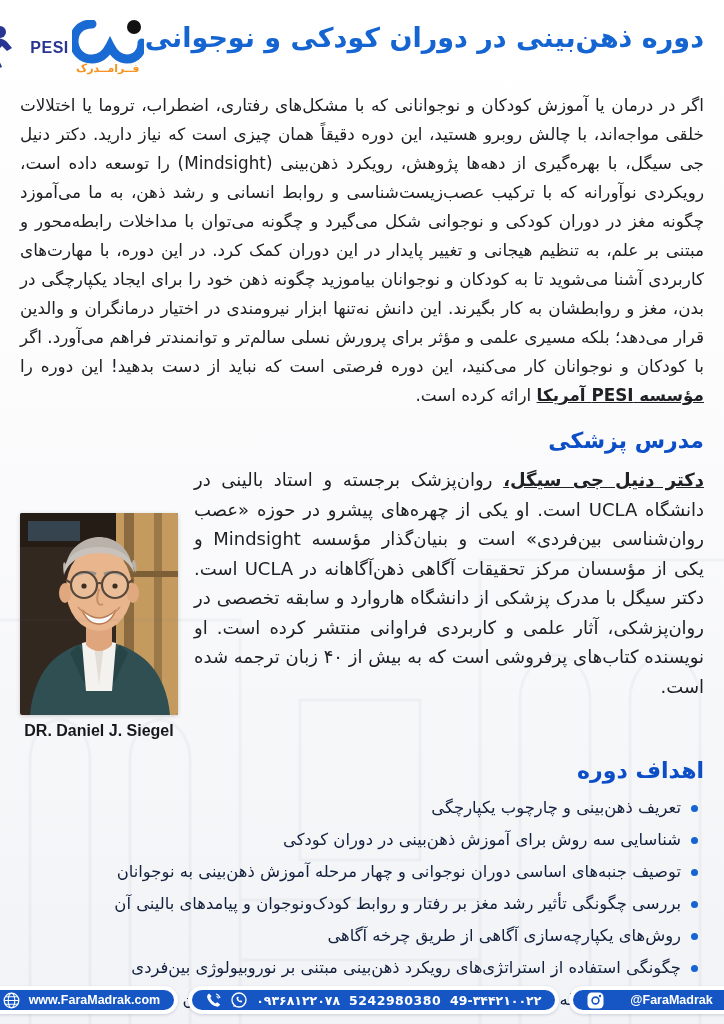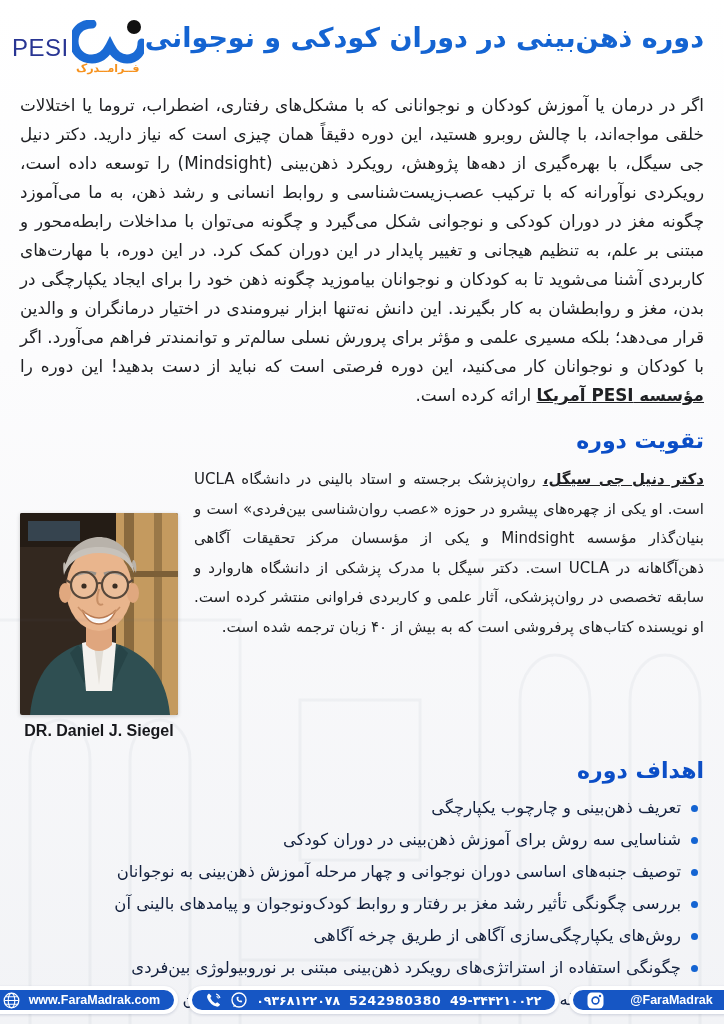--- a/index.html
+++ b/index.html
@@ -20,29 +20,29 @@
   }
   
   .bg-art{position:absolute;inset:0;opacity:0.05;pointer-events:none;}
   
   .header{display:flex;justify-content:space-between;align-items:flex-start;padding:18px 16px 0 14px;}
   .title{color:var(--accent);font-size:27px;font-weight:bold;line-height:1.5;padding-right:4px;white-space:nowrap;}
   .logos{display:flex;direction:ltr;align-items:center;gap:2px;flex:0 0 auto;margin-top:2px;}
   .fm-logo{display:flex;flex-direction:column;align-items:center;width:74px;}
   .fm-label{color:var(--orange);font-size:11px;font-weight:bold;letter-spacing:1px;margin-top:-2px;text-align:right;}
   .pesi-logo{display:flex;align-items:center;direction:ltr;}
-  .pesi-label{color:var(--navy);font-size:24px;font-weight:normal;letter-spacing:0.5px;margin-left:14px;font-family:"Liberation Sans",sans-serif;}
+  .pesi-label{color:var(--navy);font-size:16px;font-weight:bold;letter-spacing:0.5px;margin-left:14px;font-family:"Liberation Sans",sans-serif;}
   
   .intro{padding:16px 20px 0 20px;font-size:16.8px;line-height:29px;text-align:justify;color:var(--ink);}
   .b{font-weight:bold;text-decoration:underline;}
   
   .section-h{color:var(--heading);font-size:22px;font-weight:bold;margin:18px 20px 10px 20px;}
   
   .instructor-row{display:flex;gap:16px;padding:2px 20px 0 20px;align-items:flex-start;}
-  .bio{flex:1;font-size:15px;line-height:29.5px;text-align:justify;color:var(--ink);}
+  .bio{flex:1;font-size:18px;line-height:29.5px;text-align:justify;color:var(--ink);}
   .photo-col{flex:0 0 158px;direction:ltr;text-align:center;margin-top:48px;}
   .photo{width:158px;height:202px;display:block;border-radius:2px;box-shadow:0 1px 4px rgba(0,0,0,0.18);}
   .caption{font-family:"Liberation Sans",sans-serif;font-weight:bold;color:#17181c;font-size:16px;margin-top:7px;direction:ltr;}
   
   .obj-list{list-style:none;padding:4px 26px 0 20px;margin-top:7px;}
   .obj-list li{display:flex;align-items:flex-start;margin-bottom:10px;font-size:16.4px;line-height:22px;color:var(--ink2);font-weight:500;}
   .dot{flex:0 0 7px;width:7px;height:7px;border-radius:50%;background:var(--accent);margin-left:10px;margin-top:8px;}
   
   .footer{position:absolute;right:0;left:0;bottom:10px;display:flex;justify-content:center;align-items:center;gap:10px;padding:0 14px;}
   .pill{
@@ -95,21 +95,21 @@
             <circle cx="62" cy="7" r="7" fill="#111111"></circle>
           </svg>
         </span>
         <span class="fm-label">فــرامــدرک</span>
       </div>
     </div>
   </div>
 
   <p class="intro"><span>اگر در درمان یا آموزش کودکان و نوجوانانی که با مشکل‌های رفتاری، اضطراب، تروما یا اختلالات خلقی مواجه‌اند، با چالش روبرو هستید، این دوره دقیقاً همان چیزی است که نیاز دارید. دکتر دنیل جی سیگل، با بهره‌گیری از دهه‌ها پژوهش، رویکرد ذهن‌بینی (Mindsight) را توسعه داده است، رویکردی نوآورانه که با ترکیب عصب‌زیست‌شناسی و روابط انسانی و رشد ذهن، به ما می‌آموزد چگونه مغز در دوران کودکی و نوجوانی شکل می‌گیرد و چگونه می‌توان با مداخلات رابطه‌محور و مبتنی بر علم، به تنظیم هیجانی و تغییر پایدار در این دوران کمک کرد. در این دوره، با مهارت‌های کاربردی آشنا می‌شوید تا به کودکان و نوجوانان بیاموزید چگونه ذهن خود را برای ایجاد یکپارچگی در بدن، مغز و روابطشان به کار بگیرند. این دانش نه‌تنها ابزار نیرومندی در اختیار درمانگران و والدین قرار می‌دهد؛ بلکه مسیری علمی و مؤثر برای پرورش نسلی سالم‌تر و توانمندتر فراهم می‌آورد. اگر با کودکان و نوجوانان کار می‌کنید، این دوره فرصتی است که نباید از دست بدهید! این دوره را </span><span class="b">مؤسسه PESI آمریکا</span><span> ارائه کرده است.</span></p>
 
-  <h2 class="section-h">تقویت دوره</h2>
+  <h2 class="section-h">مدرس پزشکی</h2>
 
   <div class="instructor-row">
     <p class="bio"><span class="b">دکتر دنیل جی سیگل،</span><span> روان‌پزشک برجسته و استاد بالینی در دانشگاه UCLA است. او یکی از چهره‌های پیشرو در حوزه «عصب روان‌شناسی بین‌فردی» است و بنیان‌گذار مؤسسه Mindsight و یکی از مؤسسان مرکز تحقیقات آگاهی ذهن‌آگاهانه در UCLA است. دکتر سیگل با مدرک پزشکی از دانشگاه هاروارد و سابقه تخصصی در روان‌پزشکی، آثار علمی و کاربردی فراوانی منتشر کرده است. او نویسنده کتاب‌های پرفروشی است که به بیش از ۴۰ زبان ترجمه شده است.</span></p>
 
     <div class="photo-col">
       <svg class="photo" viewBox="0 0 158 202" xmlns="http://www.w3.org/2000/svg">
 
         <rect width="158" height="202" fill="#33281f"></rect>
         <rect x="96" width="62" height="202" fill="#c49a5f"></rect>
         <rect x="104" y="0" width="10" height="202" fill="#8a6a3e"></rect>
@@ -168,21 +168,21 @@
     <li>
         <span class="dot"></span>
         <span>توصیف جنبه‌های اساسی دوران نوجوانی و چهار مرحله آموزش ذهن‌بینی به نوجوانان</span>
       </li>
     <li>
         <span class="dot"></span>
         <span>بررسی چگونگی تأثیر رشد مغز بر رفتار و روابط کودک‌ونوجوان و پیامدهای بالینی آن</span>
       </li>
     <li>
         <span class="dot"></span>
-        <span>روش‌های یکپارچگی‌سازی آگاهی از طریق چرخه آگاهی</span>
+        <span>روش‌های یکپارچه‌سازی آگاهی از طریق چرخه آگاهی</span>
       </li>
     <li>
         <span class="dot"></span>
         <span>چگونگی استفاده از استراتژی‌های رویکرد ذهن‌بینی مبتنی بر نوروبیولوژی بین‌فردی</span>
       </li>
     <li>
         <span class="dot"></span>
         <span>بررسی پنج مرحله برای تقویت و اصلاح عملکردهای نظارتی ذهن در درمان</span>
       </li>
   </ul>

